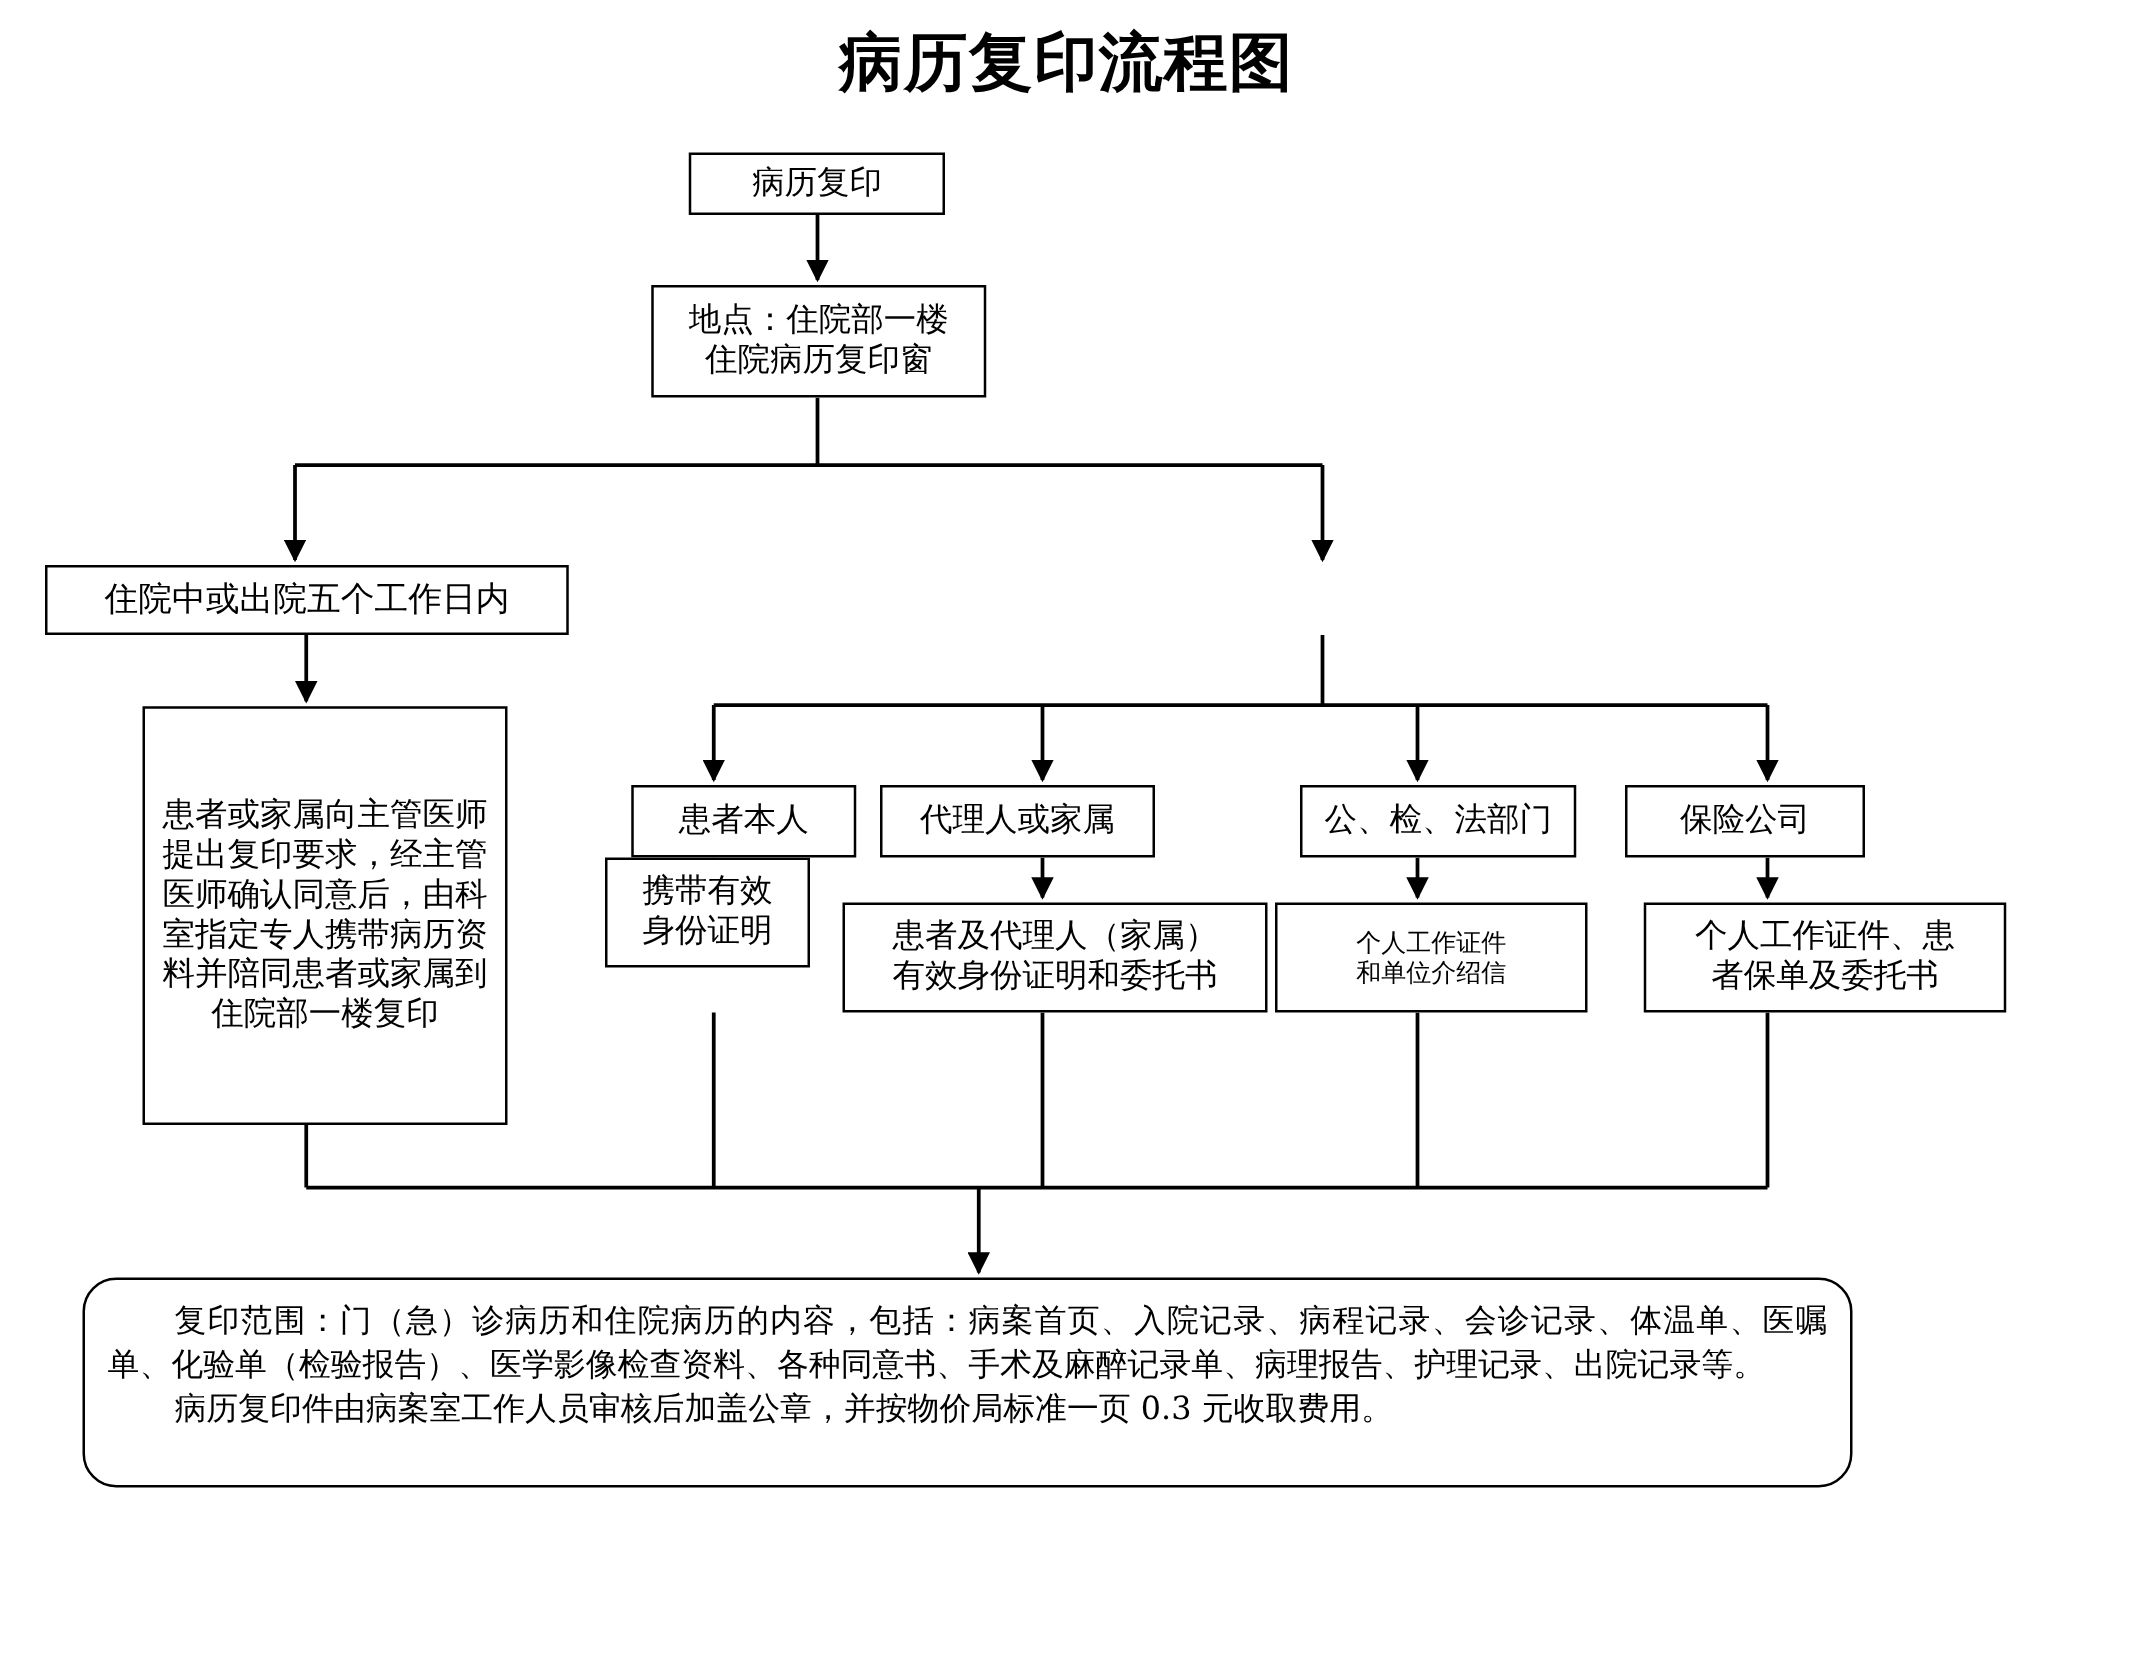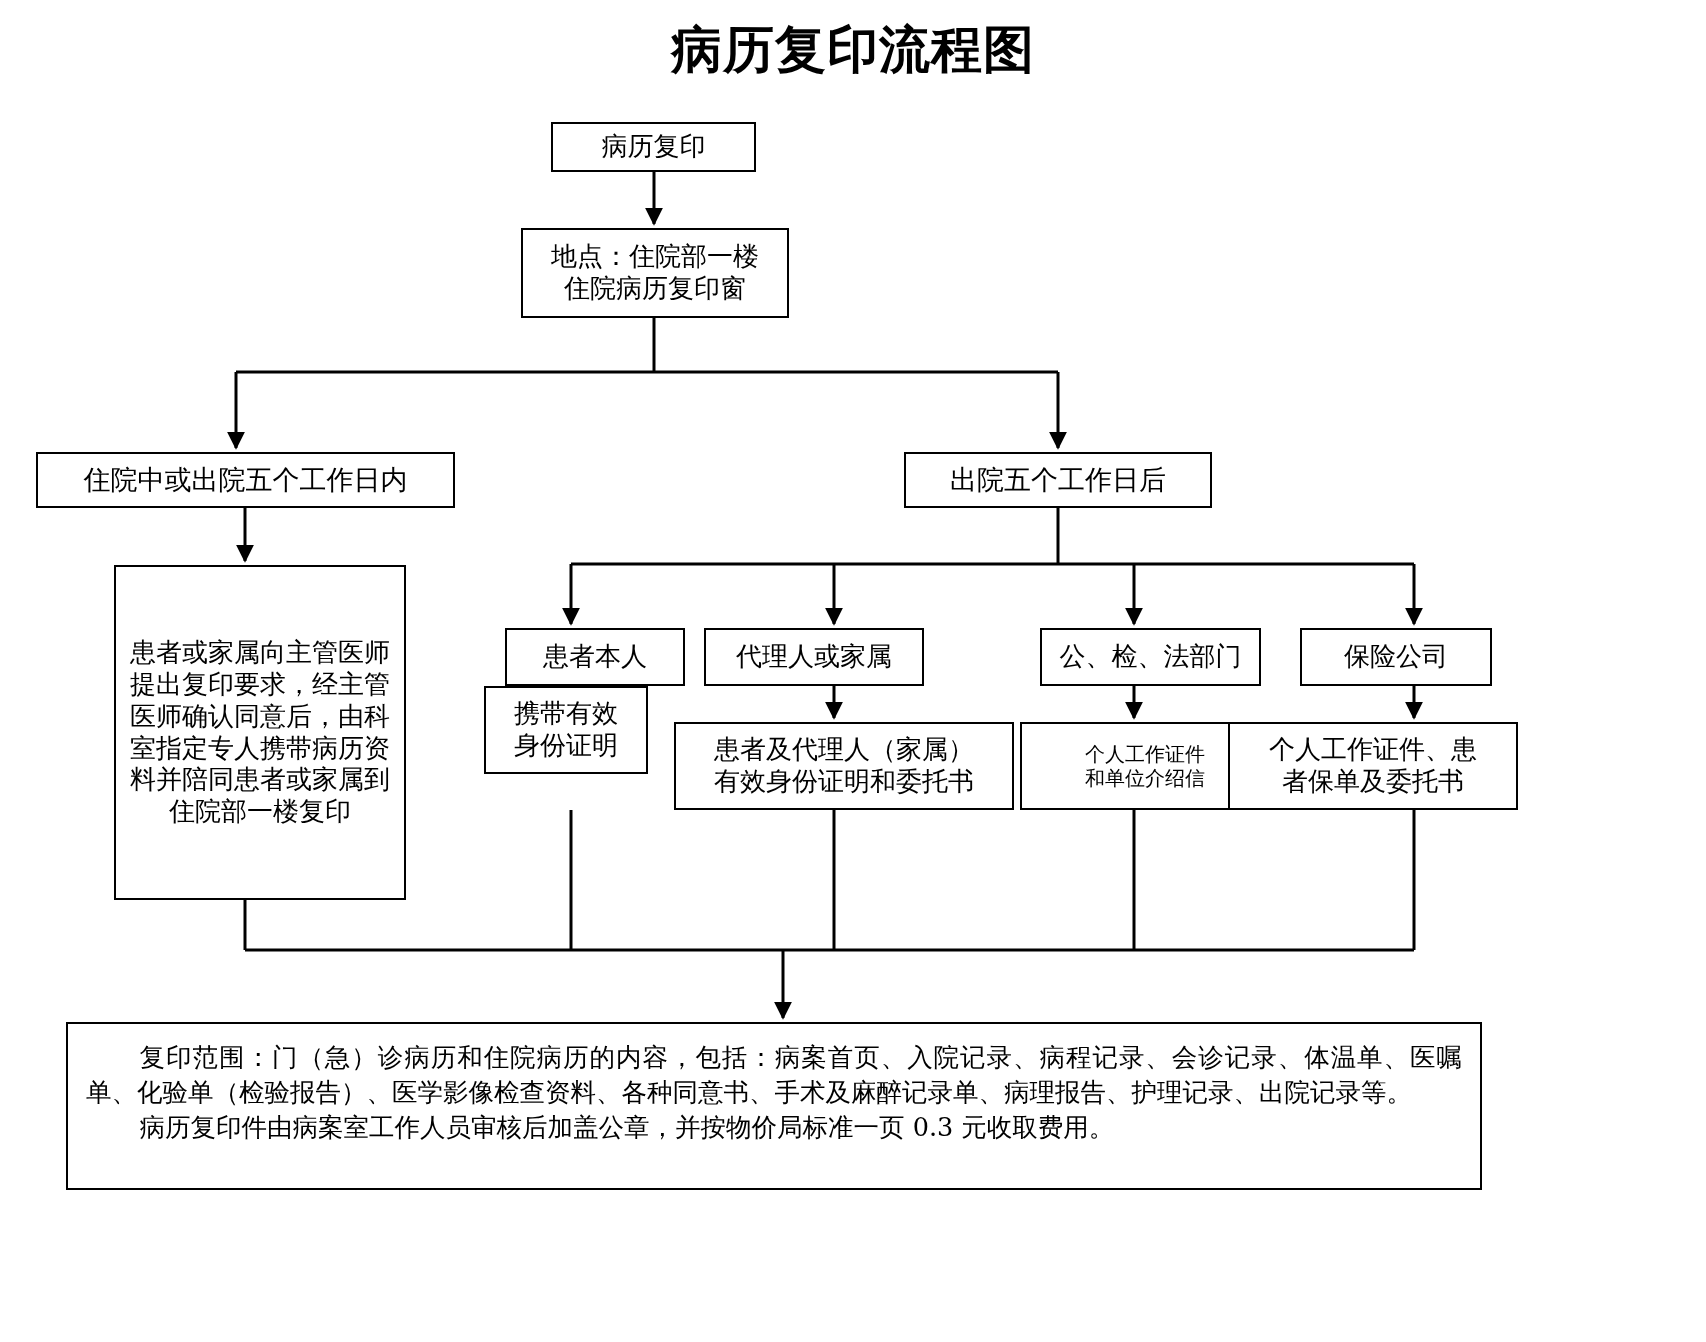--- a/index.html
+++ b/index.html
@@ -67,29 +67,30 @@
   #n-left-body  { left: 114px;  top: 565px; width: 292px; height: 335px; font-size: 26px; }
 
   #n-p1 { left: 505px;  top: 628px; width: 180px; height: 58px;  font-size: 26px; }
   #n-p2 { left: 704px;  top: 628px; width: 220px; height: 58px;  font-size: 26px; }
   #n-p3 { left: 1040px; top: 628px; width: 221px; height: 58px;  font-size: 26px; }
   #n-p4 { left: 1300px; top: 628px; width: 192px; height: 58px;  font-size: 26px; }
 
   #n-d1 { left: 484px;  top: 686px; width: 164px; height: 88px; font-size: 26px; }
   #n-d2 { left: 674px;  top: 722px; width: 340px; height: 88px; font-size: 26px; }
   #n-d3 { left: 1020px; top: 722px; width: 250px; height: 88px; font-size: 20px; text-align: center; }
-  #n-d4 { left: 1228px; top: 722px; width: 290px; height: 88px; font-size: 26px; }
+  #n-d4 { left: 1315px; top: 722px; width: 290px; height: 88px; font-size: 26px; }
 
   #n-footer {
     left: 66px; top: 1022px; width: 1416px; height: 168px;
     font-size: 25.5px;
     display: block;
     padding: 16px 18px 0 18px;
     line-height: 1.38;
     text-align: justify;
+    border-radius: 27px;
   }
   #n-footer p {
     margin: 0;
     text-indent: 2.1em;
   }
 </style>
 </head>
 <body>
 
 <div id="stage">
@@ -143,23 +144,20 @@
 
   <div class="node" id="n-place">
     <span class="txt">地点：住院部一楼
 住院病历复印窗</span>
   </div>
 
   <div class="node" id="n-left-cond">
     <span class="txt">住院中或出院五个工作日内</span>
   </div>
 
-  <div class="node" id="n-right-cond">
-    <span class="txt">出院五个工作日后</span>
-  </div>
 
   <div class="node" id="n-left-body">
     <span class="txt">患者或家属向主管医师提出复印要求，经主管医师确认同意后，由科室指定专人携带病历资料并陪同患者或家属到住院部一楼复印</span>
   </div>
 
   <div class="node" id="n-p1">
     <span class="txt">患者本人</span>
   </div>
   <div class="node" id="n-p2">
     <span class="txt">代理人或家属</span>

